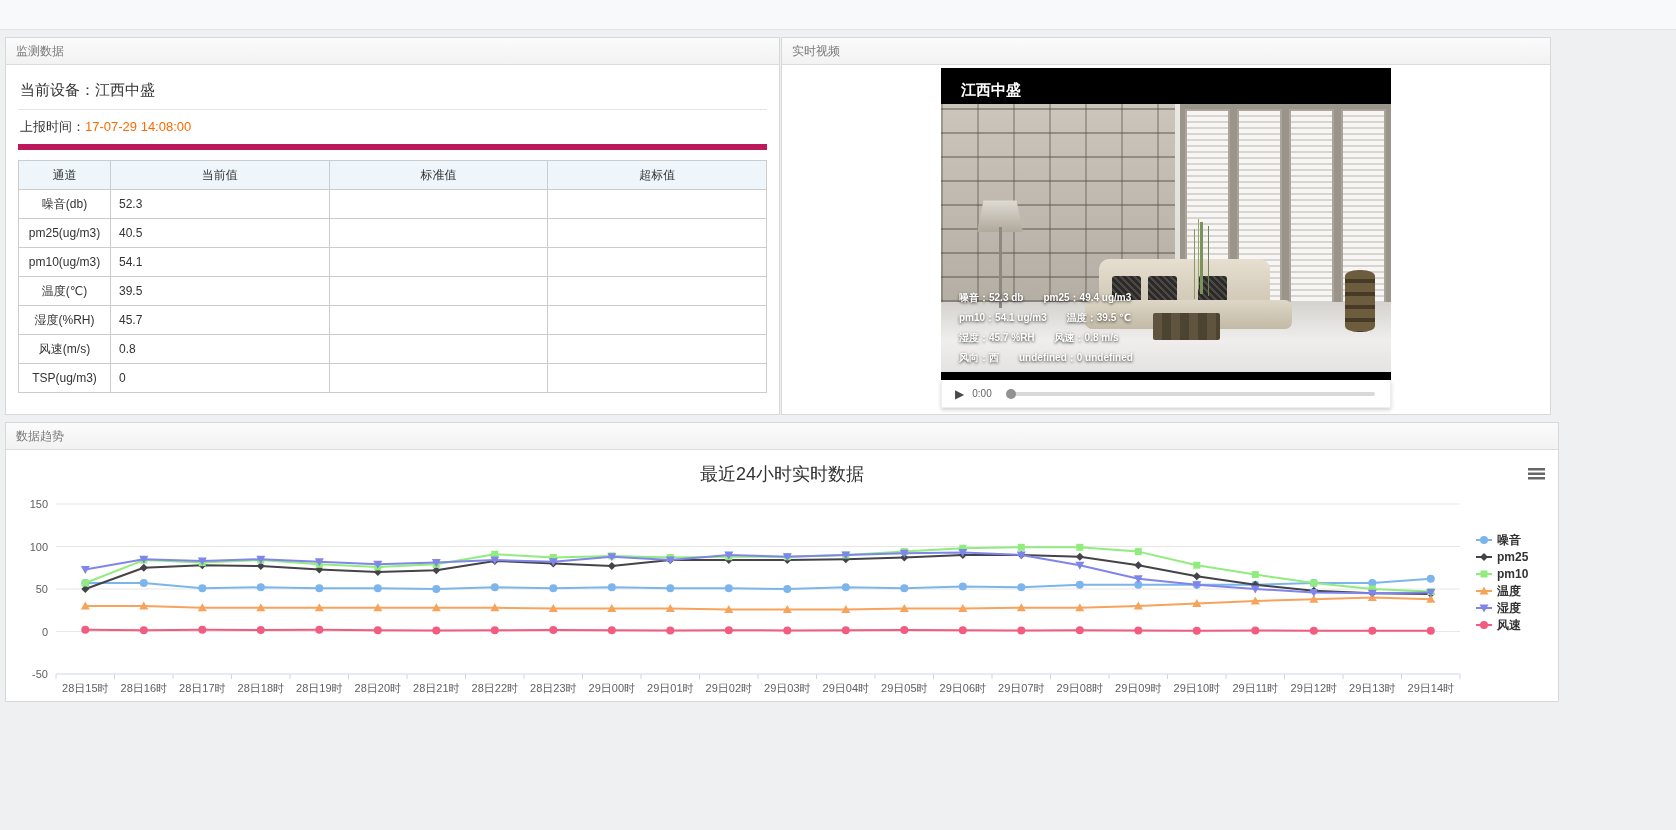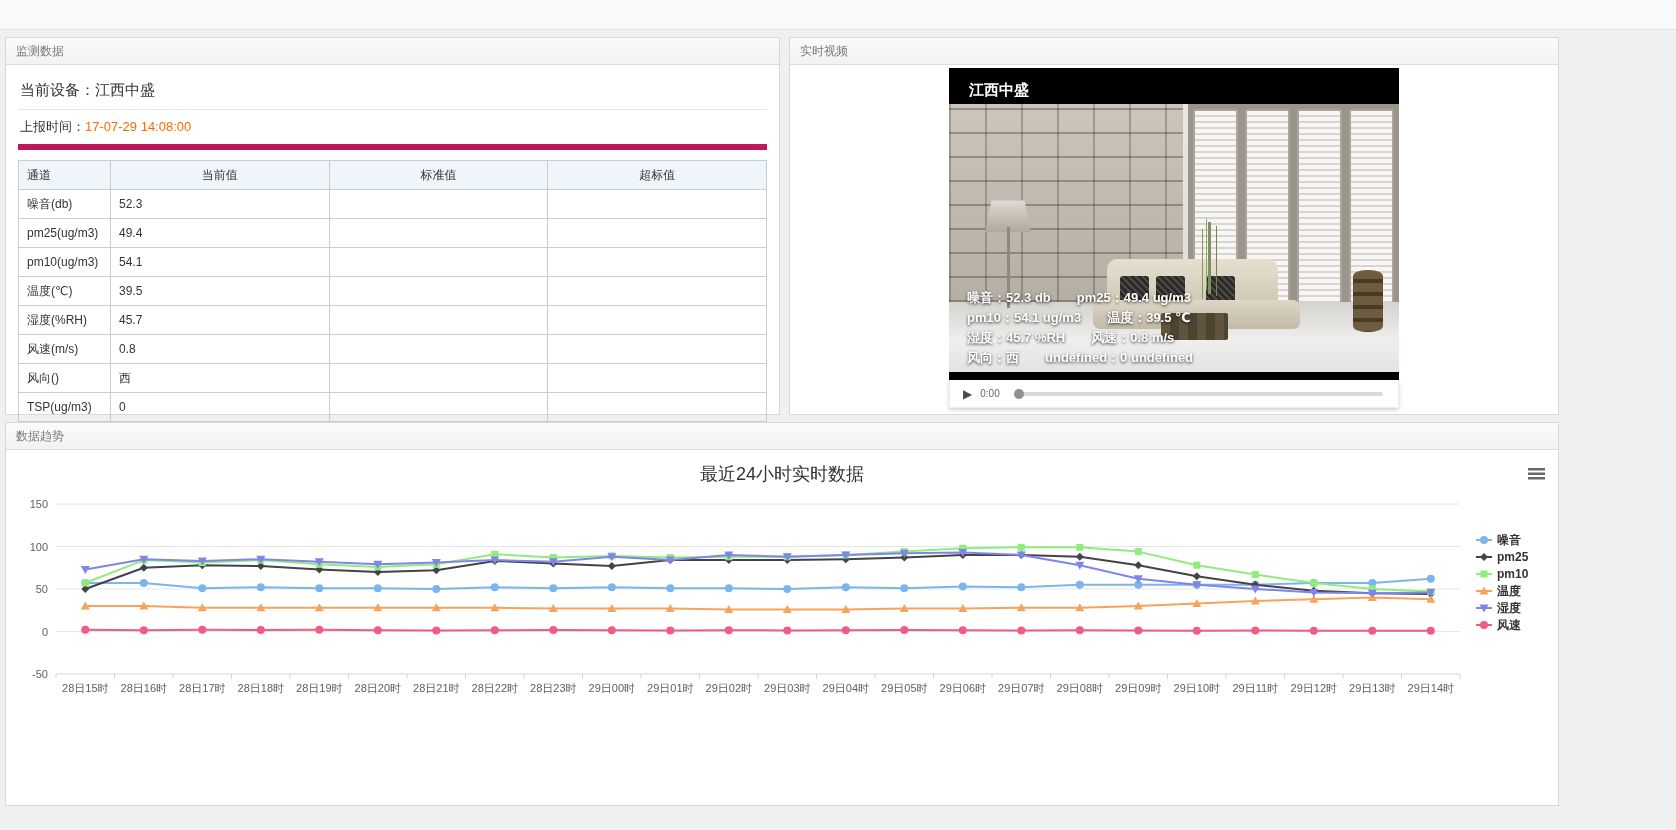--- a/index.html
+++ b/index.html
@@ -1,55 +1,55 @@
 <!DOCTYPE html>
 <html><head>
 <meta charset="utf-8">
 <style>
 *{box-sizing:border-box;margin:0;padding:0}
 html,body{width:1676px;height:830px}
 body{background:#eff0f1;font-family:"Liberation Sans","DejaVu Sans",sans-serif;color:#333;overflow:hidden}
 .topbar{height:30px;background:#f8f9fa;border-bottom:1px solid #e3e4e6}
-.row1{display:flex;gap:9px;padding:7px 5px 0 5px}
+.row1{display:flex;gap:1px;padding:7px 5px 0 5px}
 .panel{background:#fff;border:1px solid #d8d8d8}
 .panel-header{height:27px;line-height:26px;padding:0 10px;font-size:12px;color:#7a7a7a;background:linear-gradient(#fbfbfb,#f2f2f2);border-bottom:1px solid #ddd}
 .monitor-panel{width:775px;height:378px}
 .video-panel{width:770px;height:378px}
 .monitor-body{padding:6px 12px 12px 12px}
 .device-line{font-size:15px;padding:10px 2px 9px 2px;border-bottom:1px solid #e4e4e4}
 .report-line{font-size:13px;padding:8px 2px;border-bottom:6px solid #be185d}
 .report-time{color:#ff6a00}
 table.mon{width:100%;border-collapse:collapse;margin-top:10px;font-size:12px;table-layout:fixed}
 .mon th,.mon td{border:1px solid #ccc;height:29px;padding:0 8px;overflow:hidden;white-space:nowrap}
 .mon th{background:#eef6fb;font-weight:normal;color:#333}
-.mon th:first-child,.mon td:first-child{text-align:left}
+.mon th:first-child,.mon td:first-child{text-align:center}
 .video-body{padding-top:3px}
 .video-box{width:450px;height:312px;margin:0 auto;background:#000000;position:relative;overflow:hidden;cursor:pointer}
 .video-title{position:absolute;top:13px;left:20px;color:#fff;font-size:15px;font-weight:bold;z-index:6;text-shadow:0 1px 2px rgba(0,0,0,.8)}
 .scene{position:absolute;top:36px;left:0;right:0;bottom:8px;background:linear-gradient(#e9e7e3,#dcdad6);overflow:hidden}
 .sc-wall{position:absolute;left:0;top:0;width:52%;height:74%;background:repeating-linear-gradient(0deg,rgba(70,64,56,.4) 0 2px,rgba(0,0,0,0) 2px 24px),repeating-linear-gradient(90deg,rgba(70,64,56,.32) 0 2px,rgba(0,0,0,0) 2px 36px),linear-gradient(180deg,#ccc5bb,#b5aea4)}
 .sc-windows{position:absolute;right:0;top:0;width:47%;height:77%;display:flex;gap:7px;background:#9a948a;padding:5px}
 .sc-pane{flex:1;border:2px solid #aaa49a;background:repeating-linear-gradient(180deg,#f7f6f4 0 4px,#d8d5d1 4px 6px)}
 .sc-floor{position:absolute;left:0;right:0;bottom:0;height:26%;background:linear-gradient(180deg,#d5d3cf,#efeeec 55%,#e4e3e1)}
 .sc-lamp-shade{position:absolute;left:8%;top:36%;width:46px;height:32px;background:linear-gradient(#dfdbd3,#afa89c);clip-path:polygon(14% 0,86% 0,100% 100%,0 100%)}
 .sc-lamp-pole{position:absolute;left:calc(8% + 22px);top:46%;width:3px;height:30%;background:#8d897f}
 .sc-sofa-back{position:absolute;left:35%;bottom:25%;width:38%;height:17%;background:linear-gradient(#e6dfd0,#d0c7b4);border-radius:10px 10px 0 0}
 .sc-sofa-seat{position:absolute;left:32%;bottom:16%;width:46%;height:11%;background:linear-gradient(#ded7c7,#c2b9a6);border-radius:7px}
 .sc-cushion{position:absolute;bottom:26%;width:6.5%;height:10%;border-radius:3px;background:repeating-linear-gradient(45deg,#2c2a28 0 3px,#4b4845 3px 5px)}
 .cu1{left:38%}.cu2{left:46%}.cu3{left:57%}
 .sc-plant{position:absolute;left:57.5%;bottom:29%;width:3px;height:27%;background:#7d925c;box-shadow:-7px 6px 0 -1px #87995e,7px 3px 0 -1px #6f8452,-3px -4px 0 -1px #93a369}
 .sc-table{position:absolute;left:47%;bottom:12%;width:15%;height:10%;border-radius:2px;background:repeating-linear-gradient(90deg,#60543f 0 9px,#4d4331 9px 18px)}
 .sc-vase{position:absolute;right:3.5%;bottom:15%;width:30px;height:62px;border-radius:45%/10%;background:repeating-linear-gradient(180deg,#6e5c3e 0 9px,#473a26 9px 13px)}
-.overlay{position:absolute;left:18px;bottom:12px;z-index:6;color:#fff;font-size:13px;font-weight:bold;line-height:20px;text-shadow:0 1px 3px rgba(0,0,0,.8)}
+.overlay{position:absolute;left:18px;bottom:12px;z-index:6;color:#fff;font-size:10px;font-weight:bold;line-height:20px;text-shadow:0 1px 3px rgba(0,0,0,.8)}
 .controls{width:450px;height:28px;margin:0 auto;display:flex;align-items:center;background:#fff;border:1px solid #eee;border-top:none;box-shadow:0 2px 4px rgba(0,0,0,.18)}
 .play-btn{color:#4a4a4a;font-size:12px;margin:0 8px 0 13px;cursor:pointer}
 .time-label{font-size:10px;color:#666}
 .track{flex:1;height:4px;background:#d9d9d9;border-radius:2px;margin:0 15px;position:relative;cursor:pointer}
 .knob{position:absolute;left:-1px;top:-3px;width:10px;height:10px;border-radius:50%;background:#919191}
-.trend-panel{margin:7px 5px 8px 5px;width:1554px;height:384px}
+.trend-panel{margin:7px 5px 8px 5px;width:1554px;height:280px}
 .trend-body{padding:6px 2px 0 2px}
 svg text{font-family:"Liberation Sans","DejaVu Sans",sans-serif}
 </style>
 </head>
 <body>
 
 <div class="topbar"></div>
 
 <div class="row1">
 
@@ -79,21 +79,21 @@
           </thead>
         <tbody>
             <tr>
               <td>噪音(db)</td>
               <td>52.3</td>
               <td></td>
               <td></td>
             </tr>
             <tr>
               <td>pm25(ug/m3)</td>
-              <td>49.4</td>
+              <td>40.5</td>
               <td></td>
               <td></td>
             </tr>
             <tr>
               <td>pm10(ug/m3)</td>
               <td>54.1</td>
               <td></td>
               <td></td>
             </tr>
             <tr>
@@ -104,26 +104,20 @@
             </tr>
             <tr>
               <td>湿度(%RH)</td>
               <td>45.7</td>
               <td></td>
               <td></td>
             </tr>
             <tr>
               <td>风速(m/s)</td>
               <td>0.8</td>
-              <td></td>
-              <td></td>
-            </tr>
-            <tr>
-              <td>风向()</td>
-              <td>西</td>
               <td></td>
               <td></td>
             </tr>
             <tr>
               <td>TSP(ug/m3)</td>
               <td>0</td>
               <td></td>
               <td></td>
             </tr>
           </tbody>

